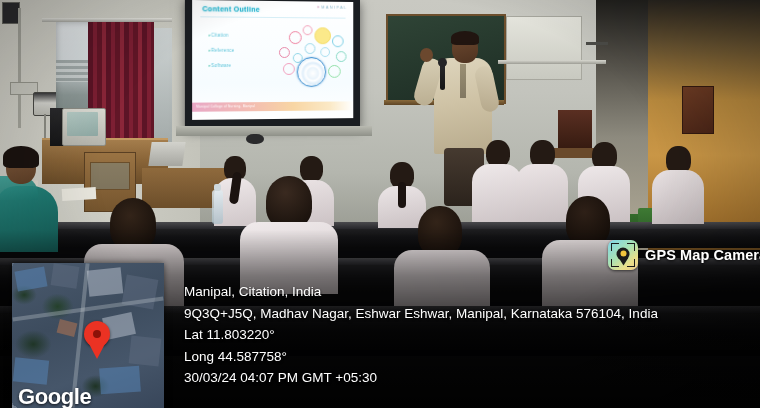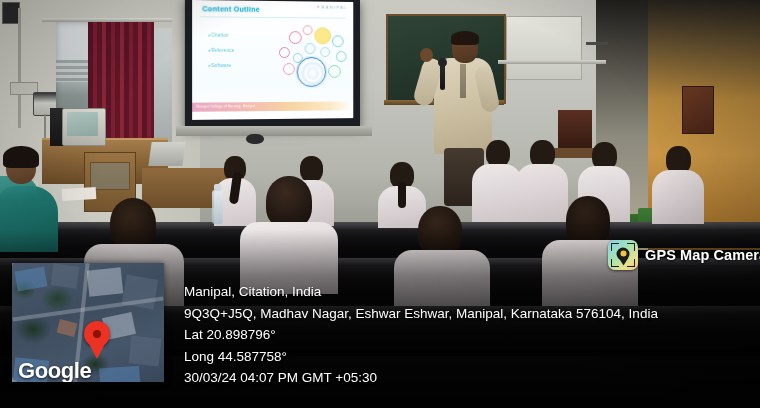--- a/index.html
+++ b/index.html
@@ -310,21 +310,21 @@
   .gps-badge-icon .b3{left:3px;bottom:3px;border-right:0;border-top:0;}
   .gps-badge-icon .b4{right:3px;bottom:3px;border-left:0;border-top:0;}
   .gps-badge-text{
     color:#fff;font-size:14.5px;font-weight:bold;letter-spacing:.1px;
     text-shadow:0 1px 3px rgba(0,0,0,.95);
     white-space:nowrap;
   }
 
   
   .map-thumb{
-    position:absolute;left:12px;top:263px;width:152px;height:119px;
+    position:absolute;left:12px;top:263px;width:152px;height:145px;
     overflow:hidden;z-index:10;
     box-shadow:0 0 6px rgba(0,0,0,.55);
     background:#2c3a4a;
   }
   .map-sat{
     position:absolute;inset:0;
     background:
       
       radial-gradient(ellipse 26px 20px at 14% 56%,#1f3526 0%,rgba(31,53,38,0) 70%),
       radial-gradient(ellipse 22px 18px at 30% 30%,#24402a 0%,rgba(36,64,42,0) 72%),
@@ -573,18 +573,18 @@
     <div class="map-road" style="left:0;top:44px;width:152px;height:4px;transform:rotate(-8deg);"></div>
     <div class="map-road" style="left:66px;top:0;width:4px;height:145px;transform:rotate(6deg);"></div>
 
     <div class="map-pin"></div>
     <div class="map-google">Google</div>
   </div>
 
   <div class="gps-info">
     <div>Manipal, Citation, India</div>
     <div>9Q3Q+J5Q, Madhav Nagar, Eshwar Eshwar, Manipal, Karnataka 576104, India</div>
-    <div>Lat 20.898796°</div>
+    <div>Lat 11.803220°</div>
     <div>Long 44.587758°</div>
     <div>30/03/24 04:07 PM GMT +05:30</div>
   </div>
 
 </div>
 
 </body></html>

